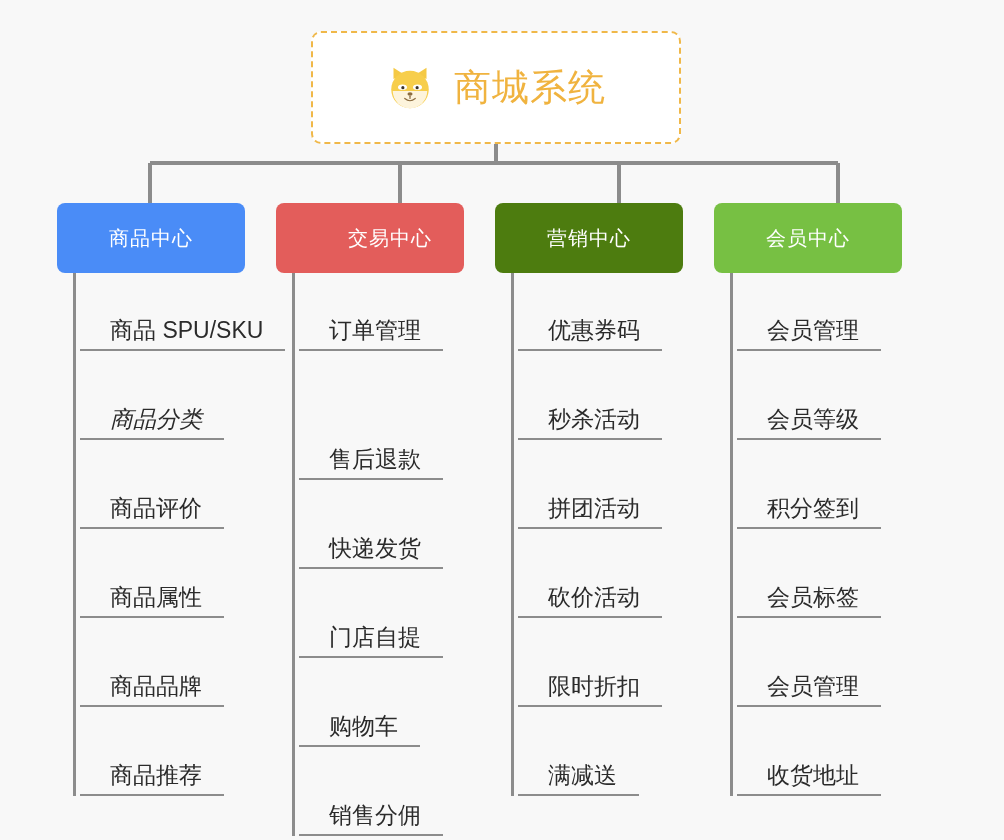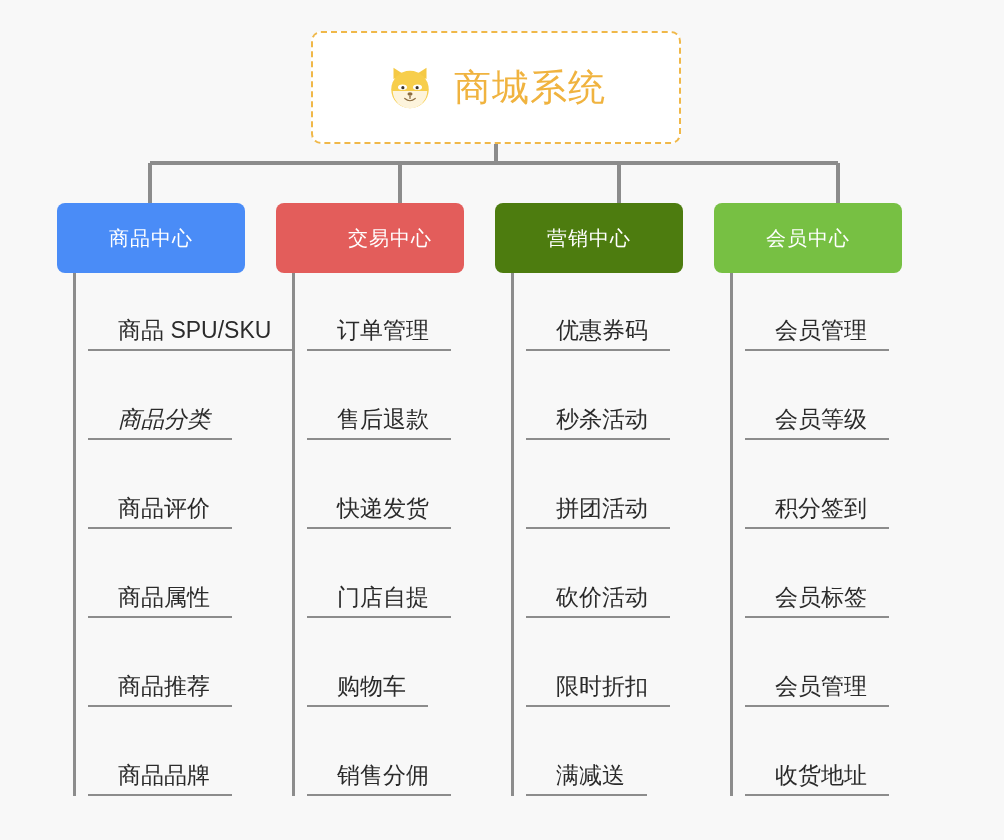--- a/index.html
+++ b/index.html
@@ -86,21 +86,21 @@
   }
   .col-0 .cat-header { width: 188px; }
   .col-1 .cat-header { width: 188px; padding-left: 40px; }
   .col-2 .cat-header { width: 188px; }
   .col-3 .cat-header { width: 188px; }
 
   
   .leaf-list {
     margin-top: 0;
     margin-left: 16px;
-    padding-left: 12px;
+    padding-left: 4px;
     border-left: 3px solid #8c8c8c;
     display: flex;
     flex-direction: column;
     align-items: flex-start;
   }
   .leaf-item {
     height: 89px;
     display: flex;
     align-items: flex-end;
     padding-left: 30px;
@@ -158,30 +158,30 @@
 
   <div class="columns">
 
     <div class="column col-0">
       <div class="cat-header" style="background: rgb(74, 140, 247);">商品中心</div>
       <div class="leaf-list" style="border-left-color: rgb(140, 140, 140);">
         <div class="leaf-item" style="border-bottom-color: rgb(140, 140, 140);">商品 SPU/SKU</div>
         <div class="leaf-item" style="border-bottom-color: rgb(140, 140, 140); font-style: italic;">商品分类</div>
         <div class="leaf-item" style="border-bottom-color: rgb(140, 140, 140); text-align: center;">商品评价</div>
         <div class="leaf-item" style="border-bottom-color: rgb(140, 140, 140);">商品属性</div>
+        <div class="leaf-item" style="border-bottom-color: rgb(140, 140, 140);">商品品牌</div>
         <div class="leaf-item" style="border-bottom-color: rgb(140, 140, 140);">商品推荐</div>
-        <div class="leaf-item" style="border-bottom-color: rgb(140, 140, 140);">商品品牌</div>
       </div>
     </div>
 
     <div class="column col-1">
       <div class="cat-header" style="background: rgb(227, 93, 91);">交易中心</div>
       <div class="leaf-list" style="border-left-color: rgb(140, 140, 140);">
         <div class="leaf-item" style="border-bottom-color: rgb(140, 140, 140);">订单管理</div>
-        <div class="leaf-item" style="border-bottom-color: rgb(140, 140, 140);">售后退款</div>
+        <div class="leaf-item" style="border-bottom-color: rgb(140, 140, 140); margin-top: 40px;">售后退款</div>
         <div class="leaf-item" style="border-bottom-color: rgb(140, 140, 140);">快递发货</div>
         <div class="leaf-item" style="border-bottom-color: rgb(140, 140, 140);">门店自提</div>
         <div class="leaf-item" style="border-bottom-color: rgb(140, 140, 140);">购物车</div>
         <div class="leaf-item" style="border-bottom-color: rgb(140, 140, 140);">销售分佣</div>
       </div>
     </div>
 
     <div class="column col-2">
       <div class="cat-header" style="background: #4d7c0f;">营销中心</div>
       <div class="leaf-list" style="border-left-color: rgb(140, 140, 140);">

